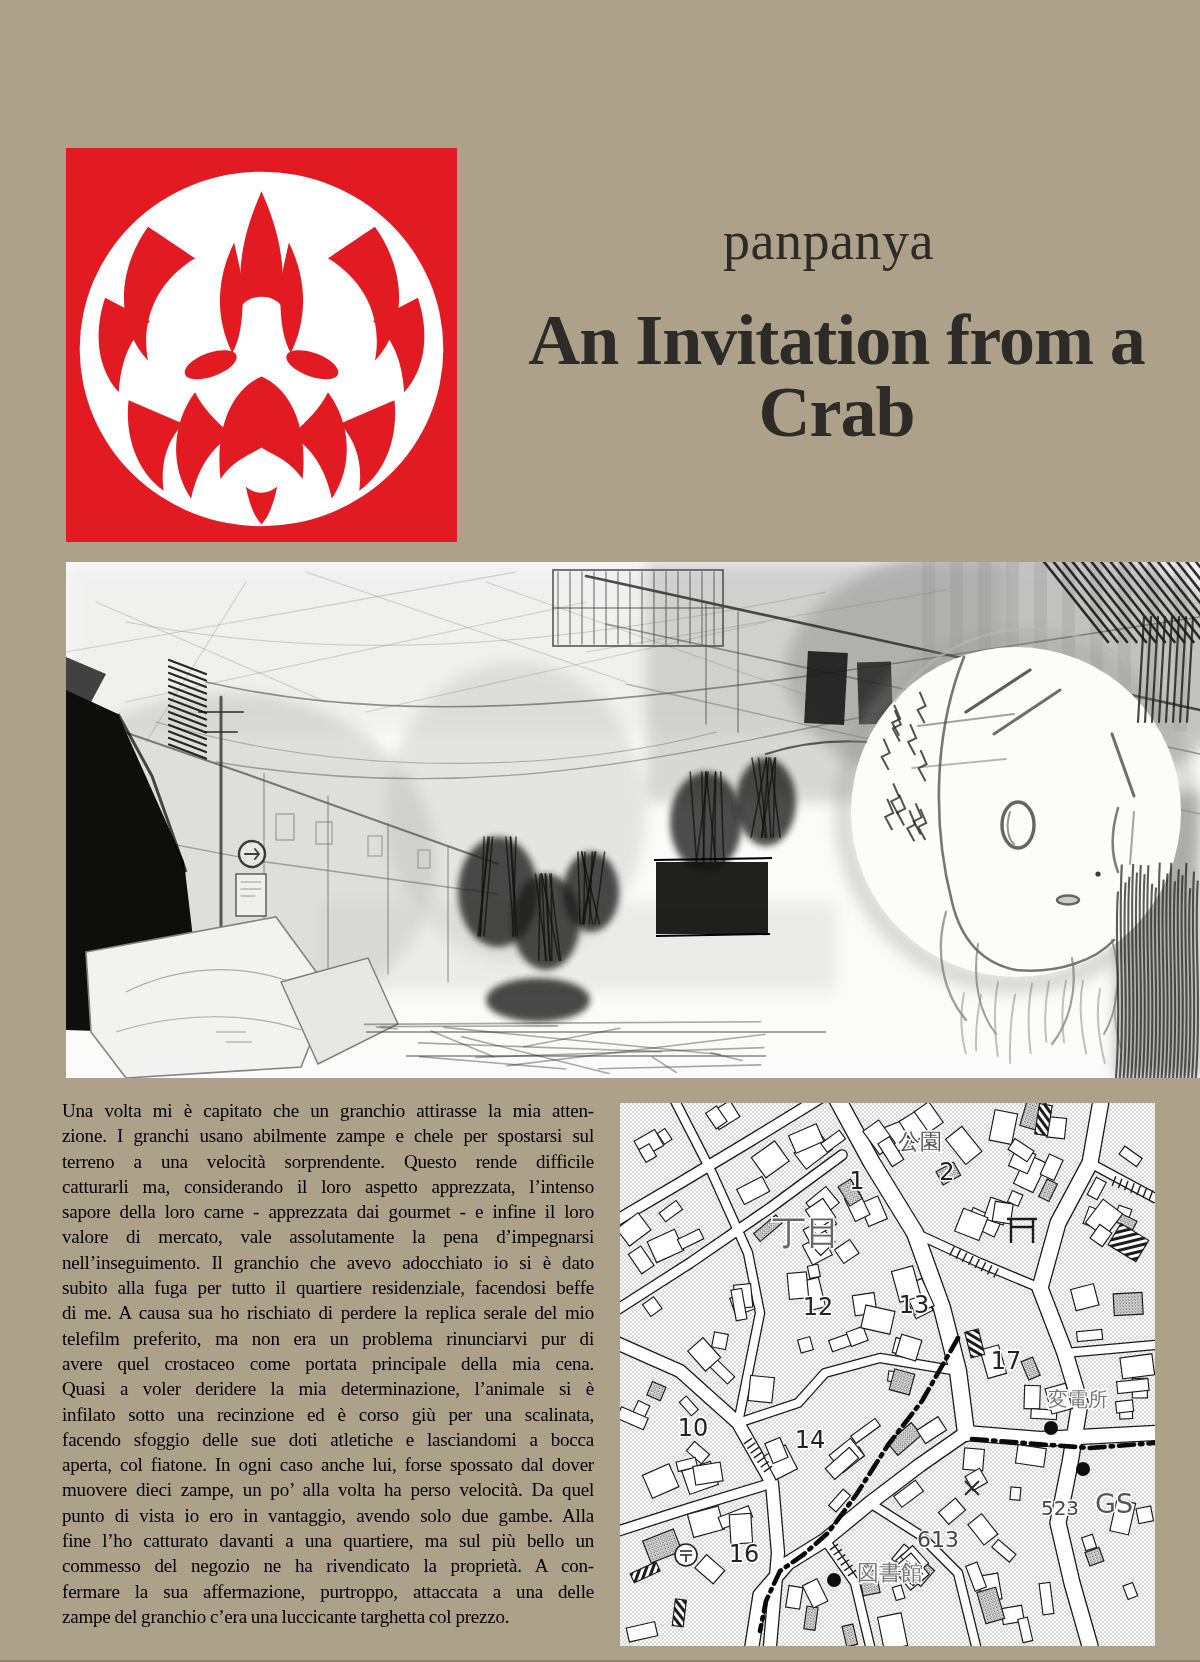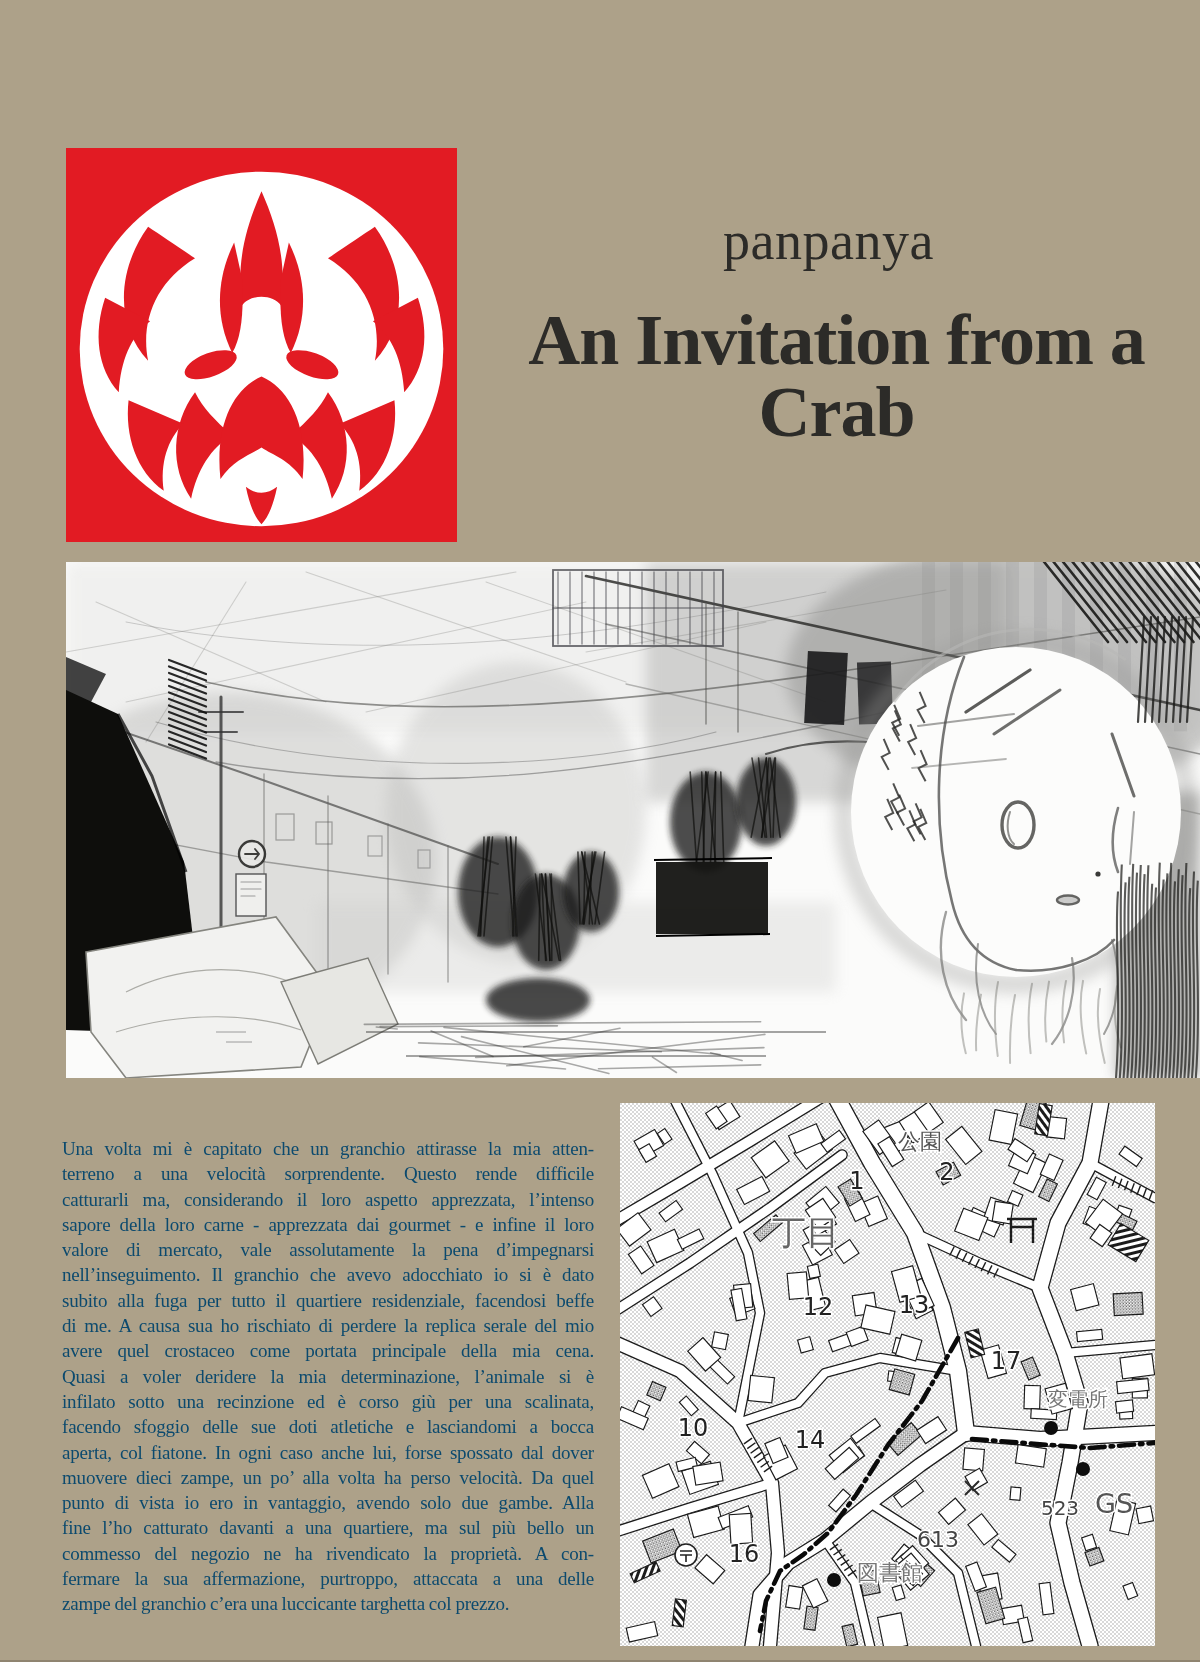--- a/index.html
+++ b/index.html
@@ -12,21 +12,21 @@
   .logo{position:absolute; left:66px; top:148px; width:391px; height:394px;}
   .logo svg{display:block; width:100%; height:100%;}
   
   .titleblock{position:absolute; left:457px; top:0; width:743px; text-align:center; color:#2c2b28;}
   .author{position:absolute; left:0; width:100%; top:214px; font-size:54px; line-height:1; letter-spacing:.5px;}
   .booktitle{position:absolute; left:8px; width:100%; top:304px; font-size:72px; line-height:1; letter-spacing:-1px;font-weight:bold;}
   
   .sketch{position:absolute; left:66px; top:562px; width:1134px; height:516px; background:#fbfbfa;}
   .sketch svg{display:block; width:100%; height:100%;}
   
-  .story{position:absolute; left:62px; top:1136px; width:532px; color:#0c4a6e;}
+  .story{position:absolute; left:62px; top:1098px; width:532px; color:#000000;}
   .story-line{
     font-size:19px; line-height:25.3px; height:25.3px; overflow:hidden;
     text-align:justify; text-align-last:justify;
     letter-spacing:-0.2px; word-spacing:-0.6px; white-space:normal;
   }
   .story-line.last{text-align-last:left;font-family:Liberation Serif, serif;}
   
   .mapbox{position:absolute; left:620px; top:1103px; width:535px; height:543px; background:#f0abfc;}
   .mapbox svg{display:block; width:100%; height:100%;}
   .maplabel{font-family:"DejaVu Sans","Liberation Sans",sans-serif;}
@@ -354,27 +354,29 @@
           <line x1="644.653582489118" y1="490.7278312789276" x2="676.0590651724488" y2="498.4442931408994" stroke="#2e2e2c" stroke-width="1.6" opacity="0.4" stroke-linecap="round"></line>
           <line x1="353.7751776073128" y1="494.60837799008004" x2="499.5006591640413" y2="507.0337805892341" stroke="#2e2e2c" stroke-width="1.6" opacity="0.4" stroke-linecap="round"></line>
           <line x1="532.4865121860057" y1="506.7509538959712" x2="694.7351778158918" y2="502.83742099953815" stroke="#2e2e2c" stroke-width="1.6" opacity="0.4" stroke-linecap="round"></line>
           <line x1="298.2615080755204" y1="462.3270909313578" x2="694.6647263132036" y2="459.7253099940717" stroke="#2e2e2c" stroke-width="1.6" opacity="0.4" stroke-linecap="round"></line>
         </g>
     </svg>
   </div>
 
   <div class="story" id="story">
       <div class="story-line">Una volta mi è capitato che un granchio attirasse la mia atten-</div>
+      <div class="story-line">zione. I granchi usano abilmente zampe e chele per spostarsi sul</div>
       <div class="story-line">terreno a una velocità sorprendente. Questo rende difficile</div>
       <div class="story-line">catturarli ma, considerando il loro aspetto apprezzata, l’intenso</div>
       <div class="story-line">sapore della loro carne - apprezzata dai gourmet - e infine il loro</div>
       <div class="story-line">valore di mercato, vale assolutamente la pena d’impegnarsi</div>
       <div class="story-line">nell’inseguimento. Il granchio che avevo adocchiato io si è dato</div>
       <div class="story-line">subito alla fuga per tutto il quartiere residenziale, facendosi beffe</div>
       <div class="story-line">di me. A causa sua ho rischiato di perdere la replica serale del mio</div>
+      <div class="story-line">telefilm preferito, ma non era un problema rinunciarvi pur di</div>
       <div class="story-line">avere quel crostaceo come portata principale della mia cena.</div>
       <div class="story-line">Quasi a voler deridere la mia determinazione, l’animale si è</div>
       <div class="story-line">infilato sotto una recinzione ed è corso giù per una scalinata,</div>
       <div class="story-line">facendo sfoggio delle sue doti atletiche e lasciandomi a bocca</div>
       <div class="story-line">aperta, col fiatone. In ogni caso anche lui, forse spossato dal dover</div>
       <div class="story-line">muovere dieci zampe, un po’ alla volta ha perso velocità. Da quel</div>
       <div class="story-line">punto di vista io ero in vantaggio, avendo solo due gambe. Alla</div>
       <div class="story-line">fine l’ho catturato davanti a una quartiere, ma sul più bello un</div>
       <div class="story-line">commesso del negozio ne ha rivendicato la proprietà. A con-</div>
       <div class="story-line">fermare la sua affermazione, purtroppo, attaccata a una delle</div>

